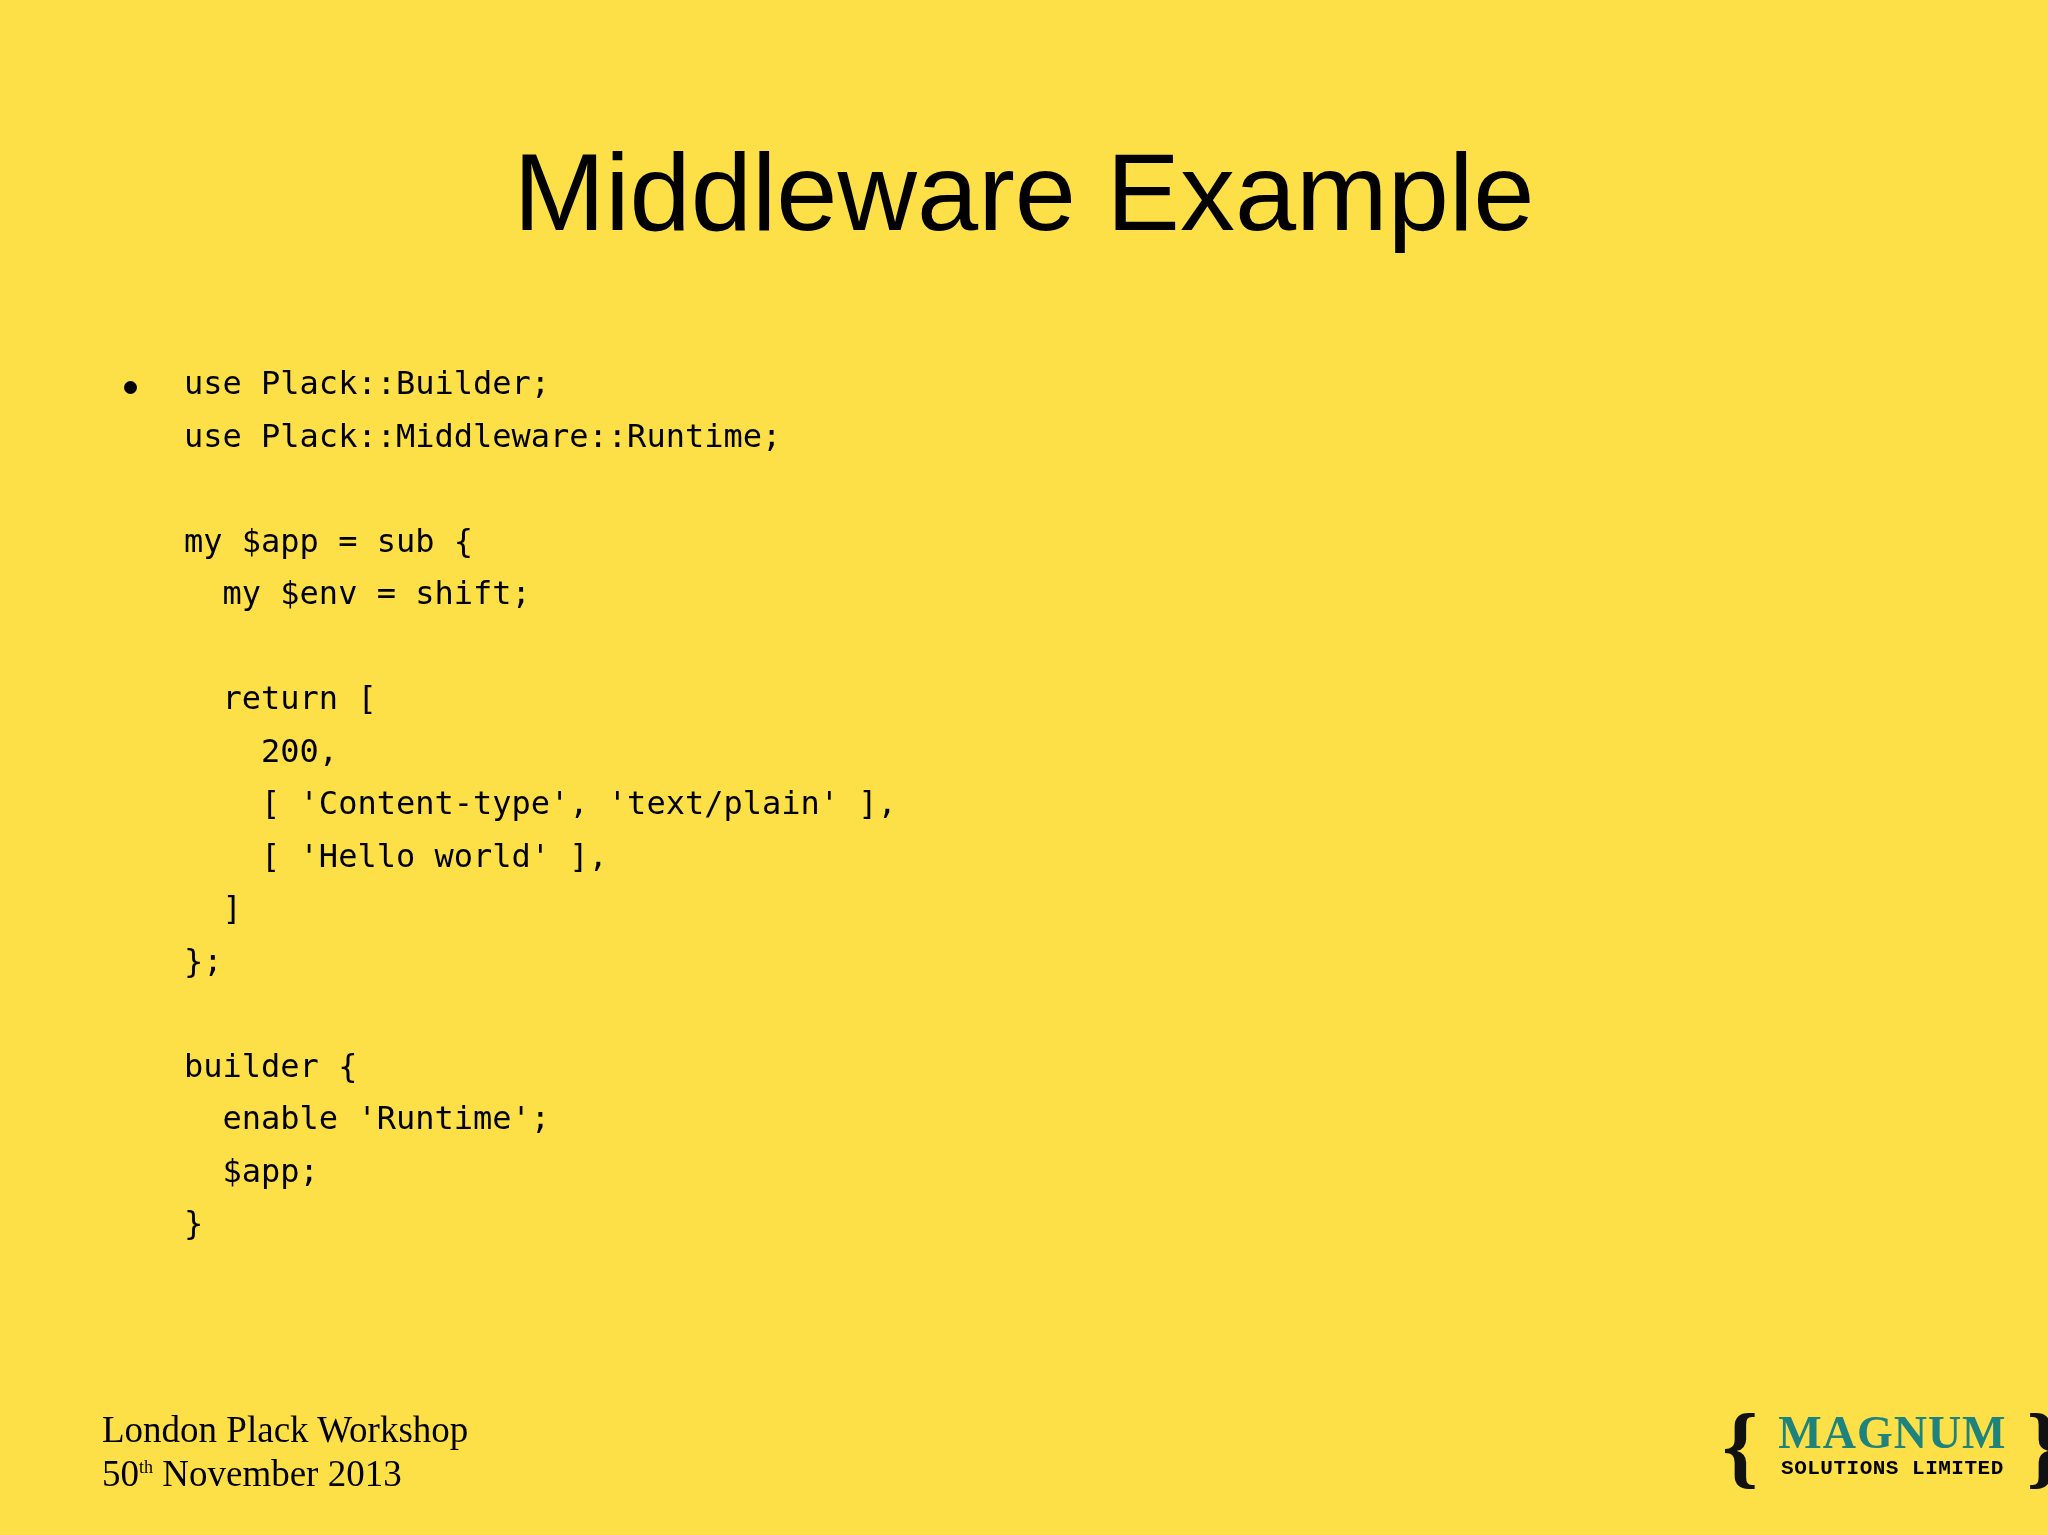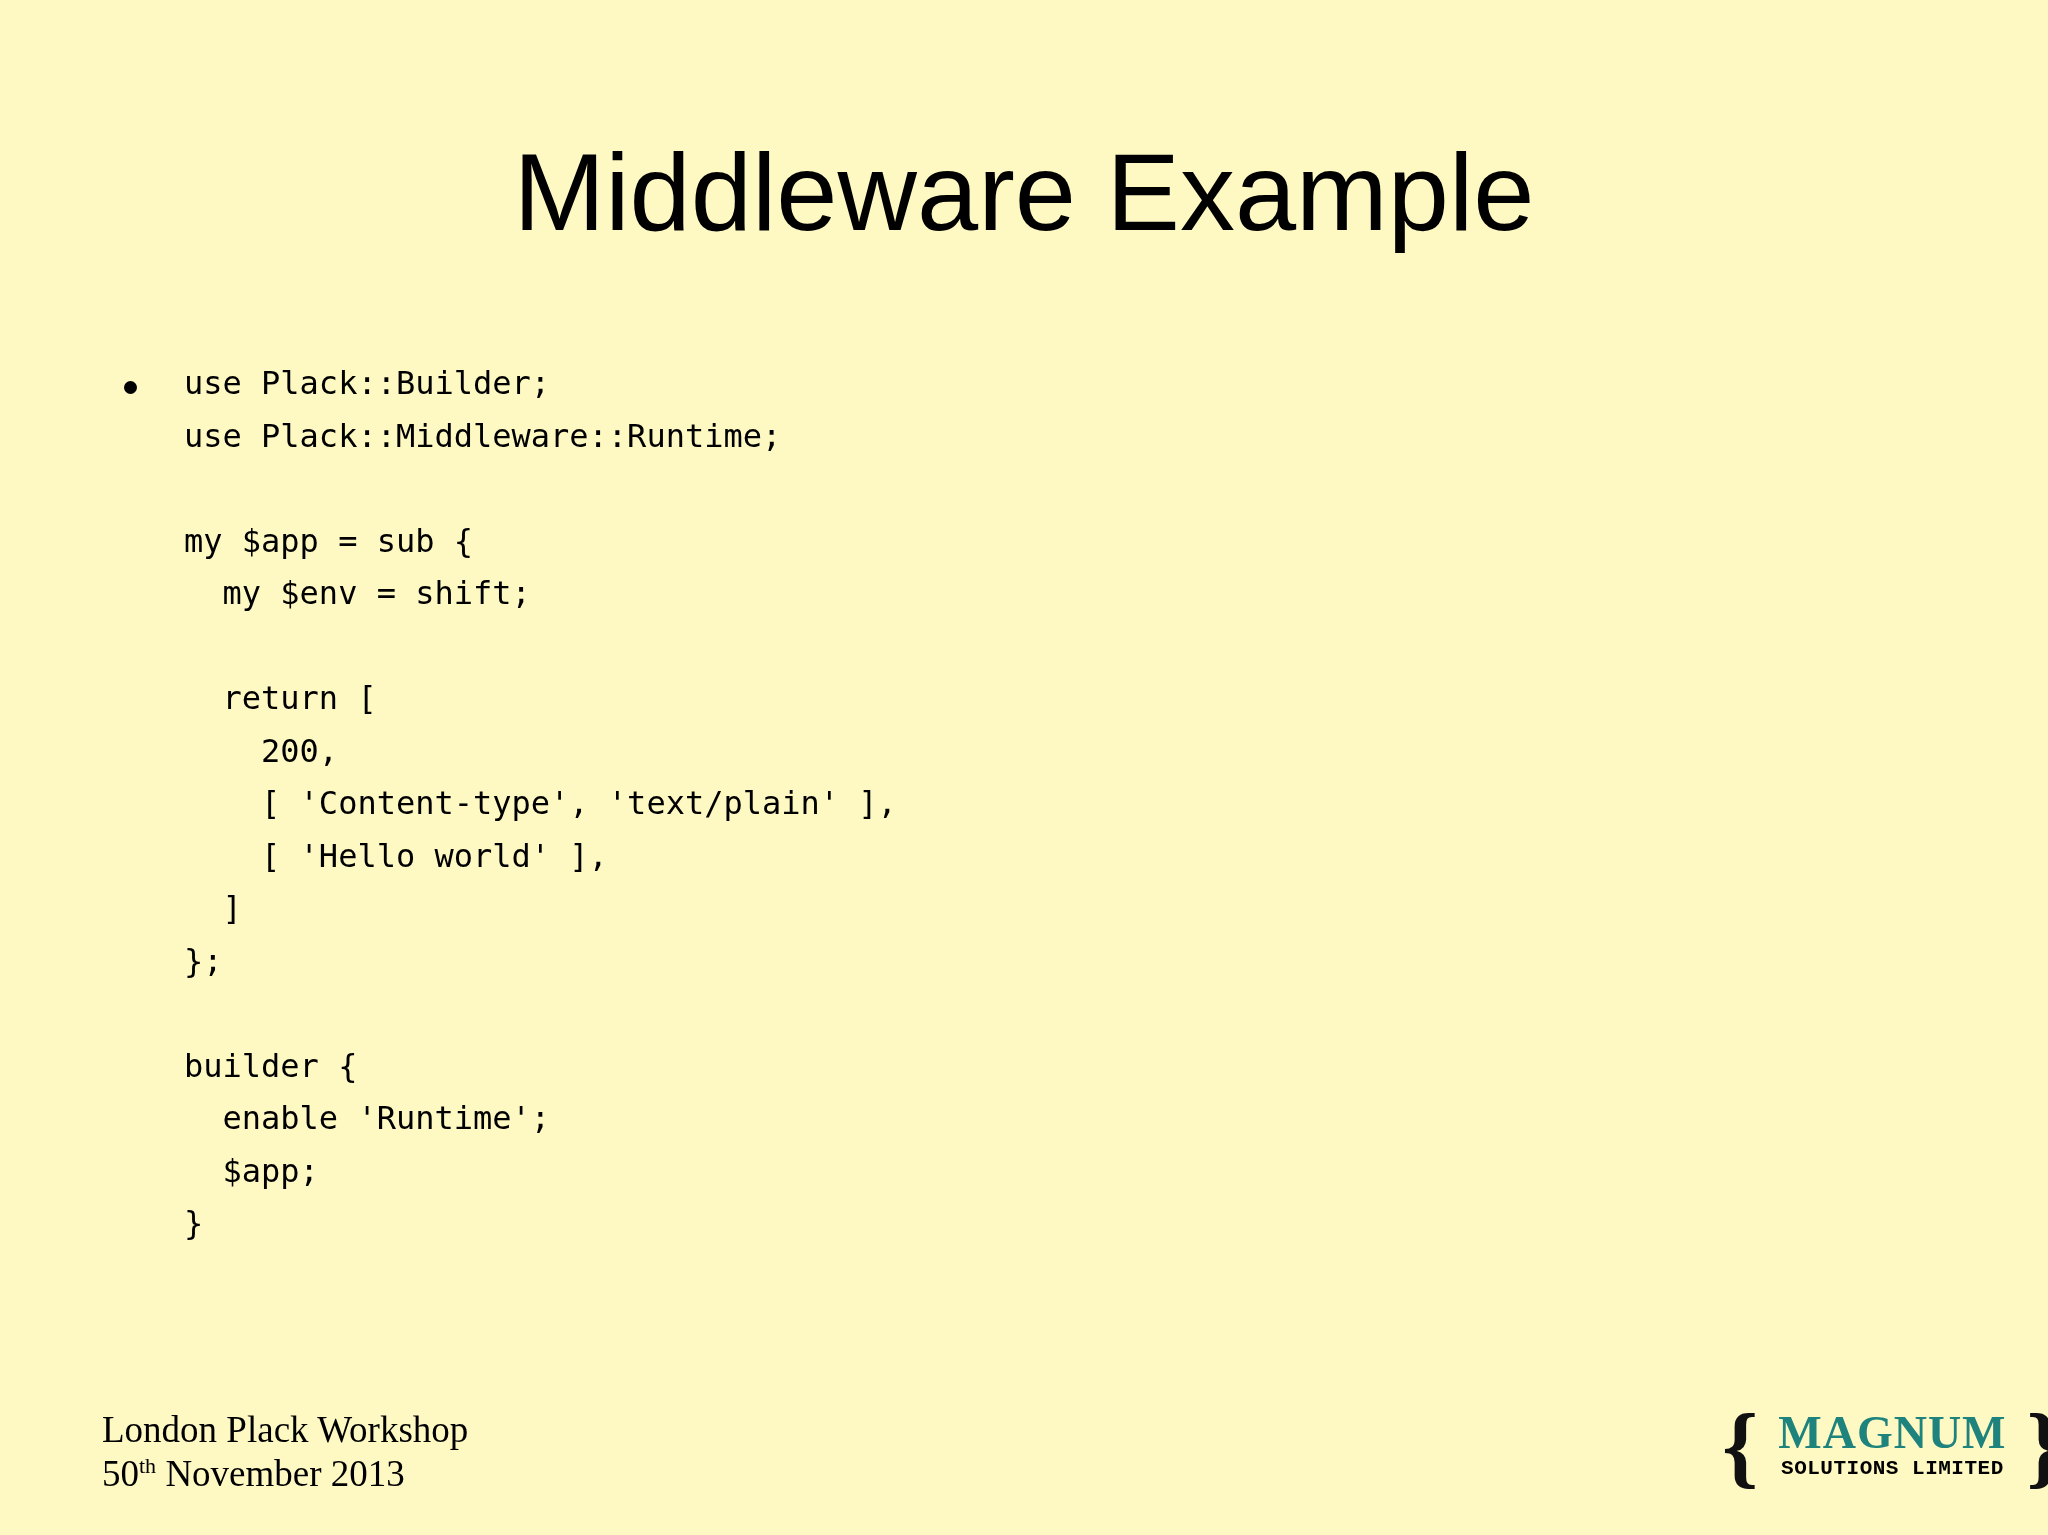--- a/index.html
+++ b/index.html
@@ -1,20 +1,20 @@
 <!DOCTYPE html>
 <html><head>
 <meta charset="utf-8">
 <style>
   html, body { margin: 0; padding: 0; background: #ffffff; }
   .slide {
     position: relative;
     width: 2048px;
     height: 1535px;
-    background: #fef9c3;
+    background: #fde047;
     overflow: hidden;
     color: #000000;
     font-family: "Liberation Sans", sans-serif;
   }
   .title {
     position: absolute;
     top: 137px;
     left: 0;
     width: 2048px;
     margin: 0;
@@ -46,21 +46,21 @@
   }
   .footer {
     position: absolute;
     left: 102px;
     top: 1408px;
     font-family: "Liberation Serif", serif;
     font-size: 37px;
     line-height: 44px;
   }
   .footer sup {
-    font-size: 22px;
+    font-size: 18px;
     line-height: 0;
   }
   .logo {
     position: absolute;
     left: 1722px;
     top: 1406px;
     display: flex;
     align-items: center;
   }
   .logo .brace {

